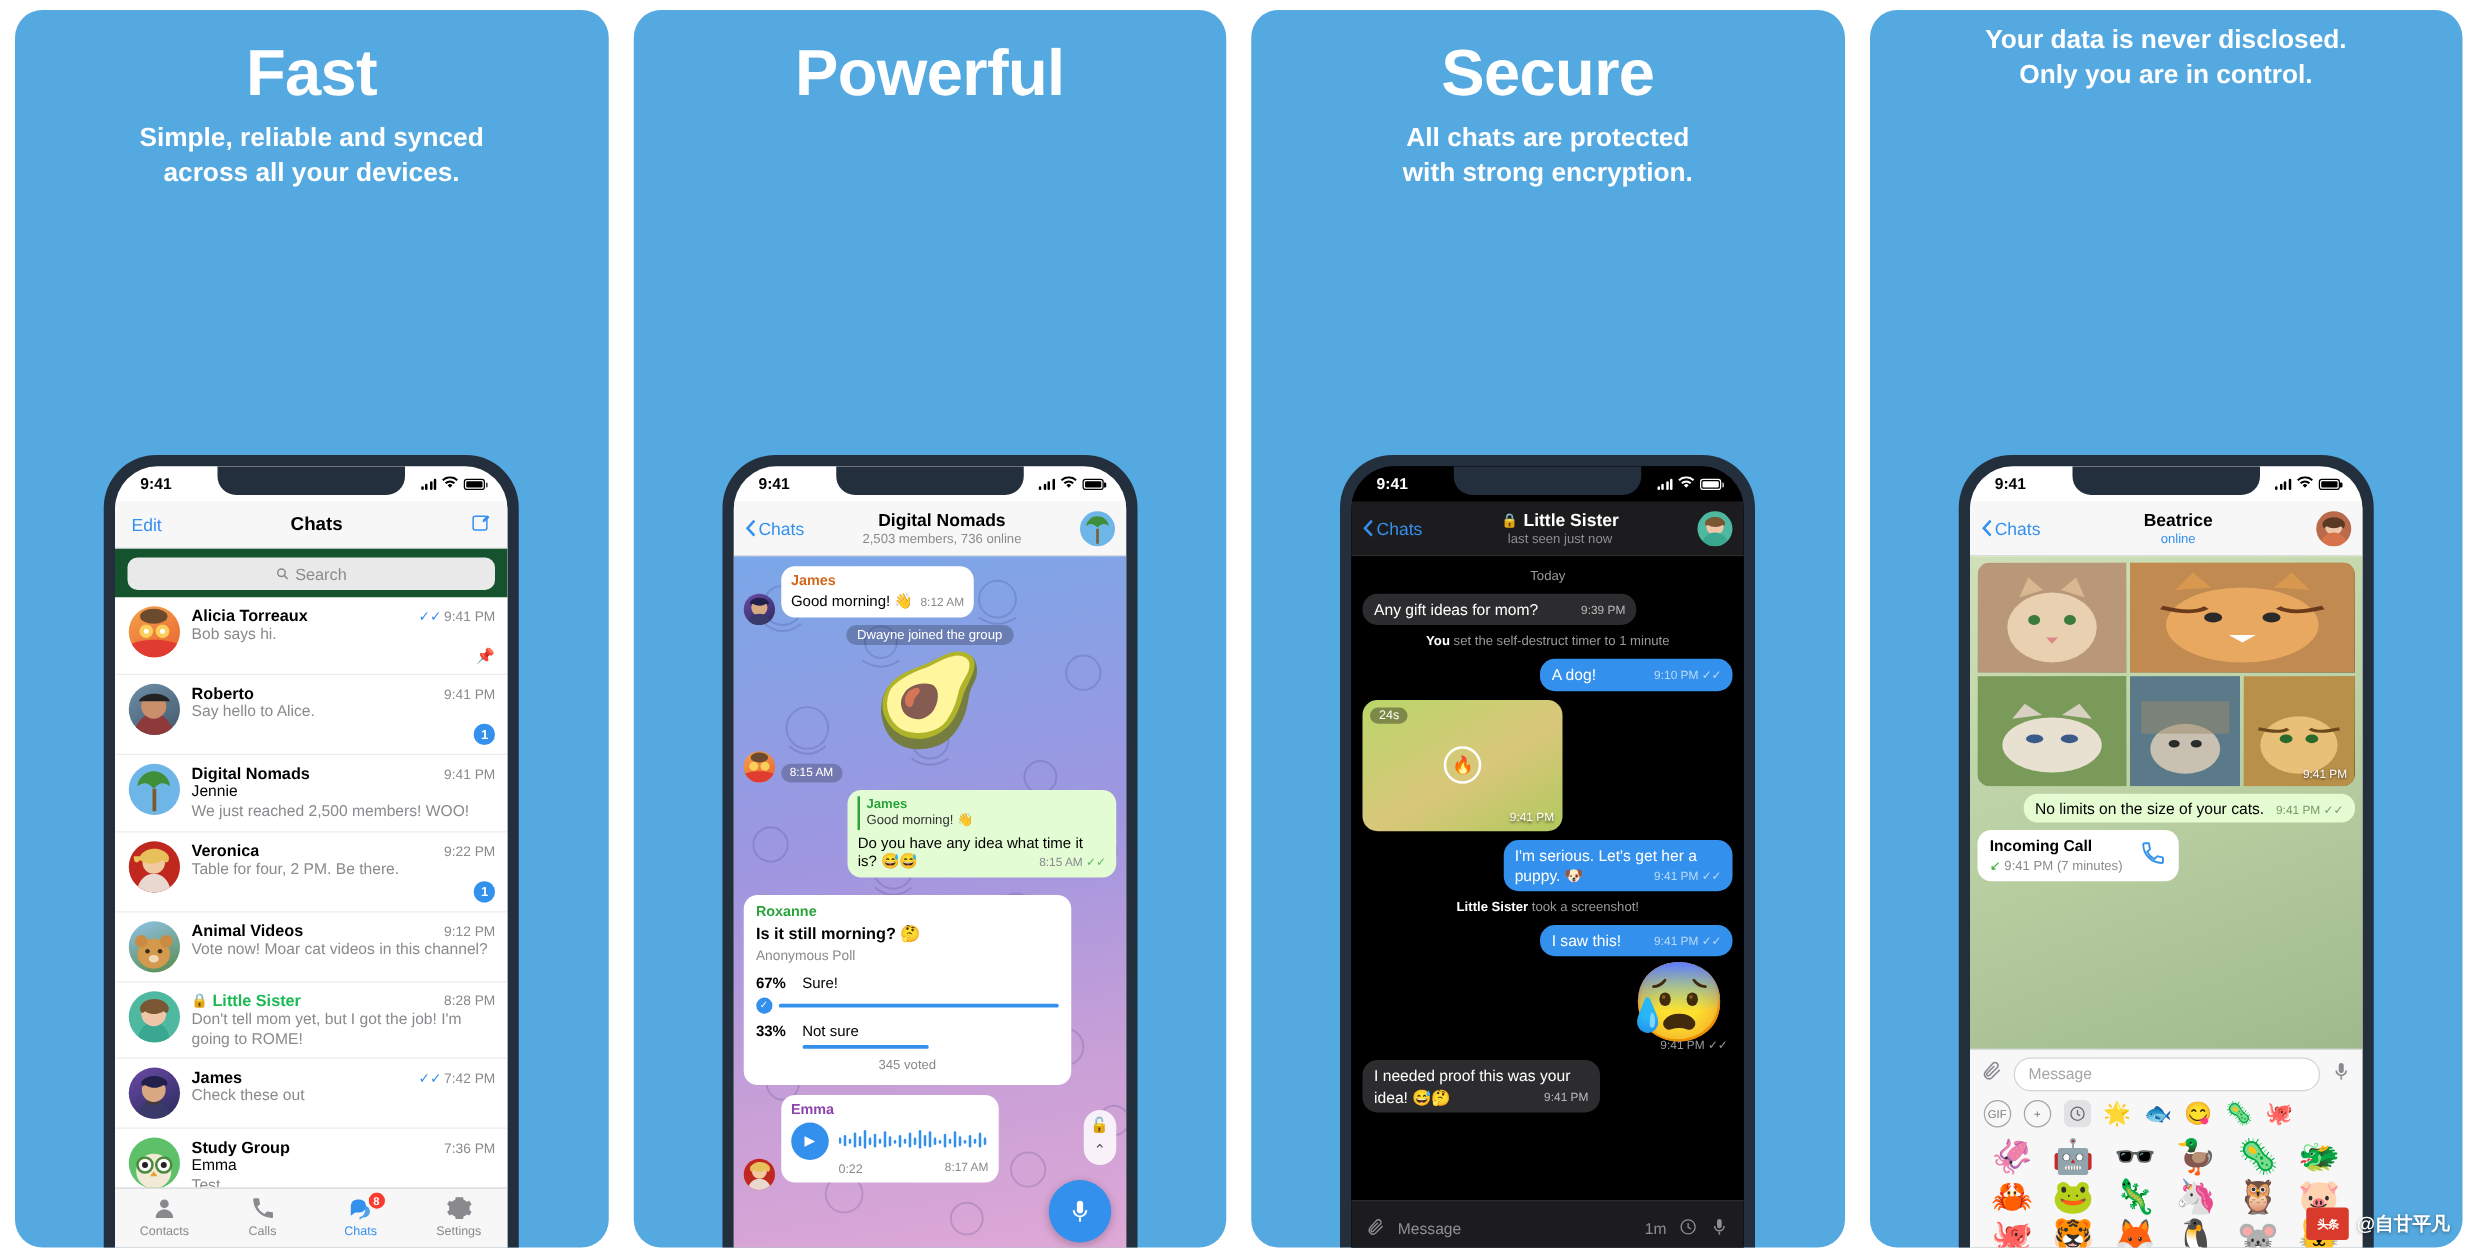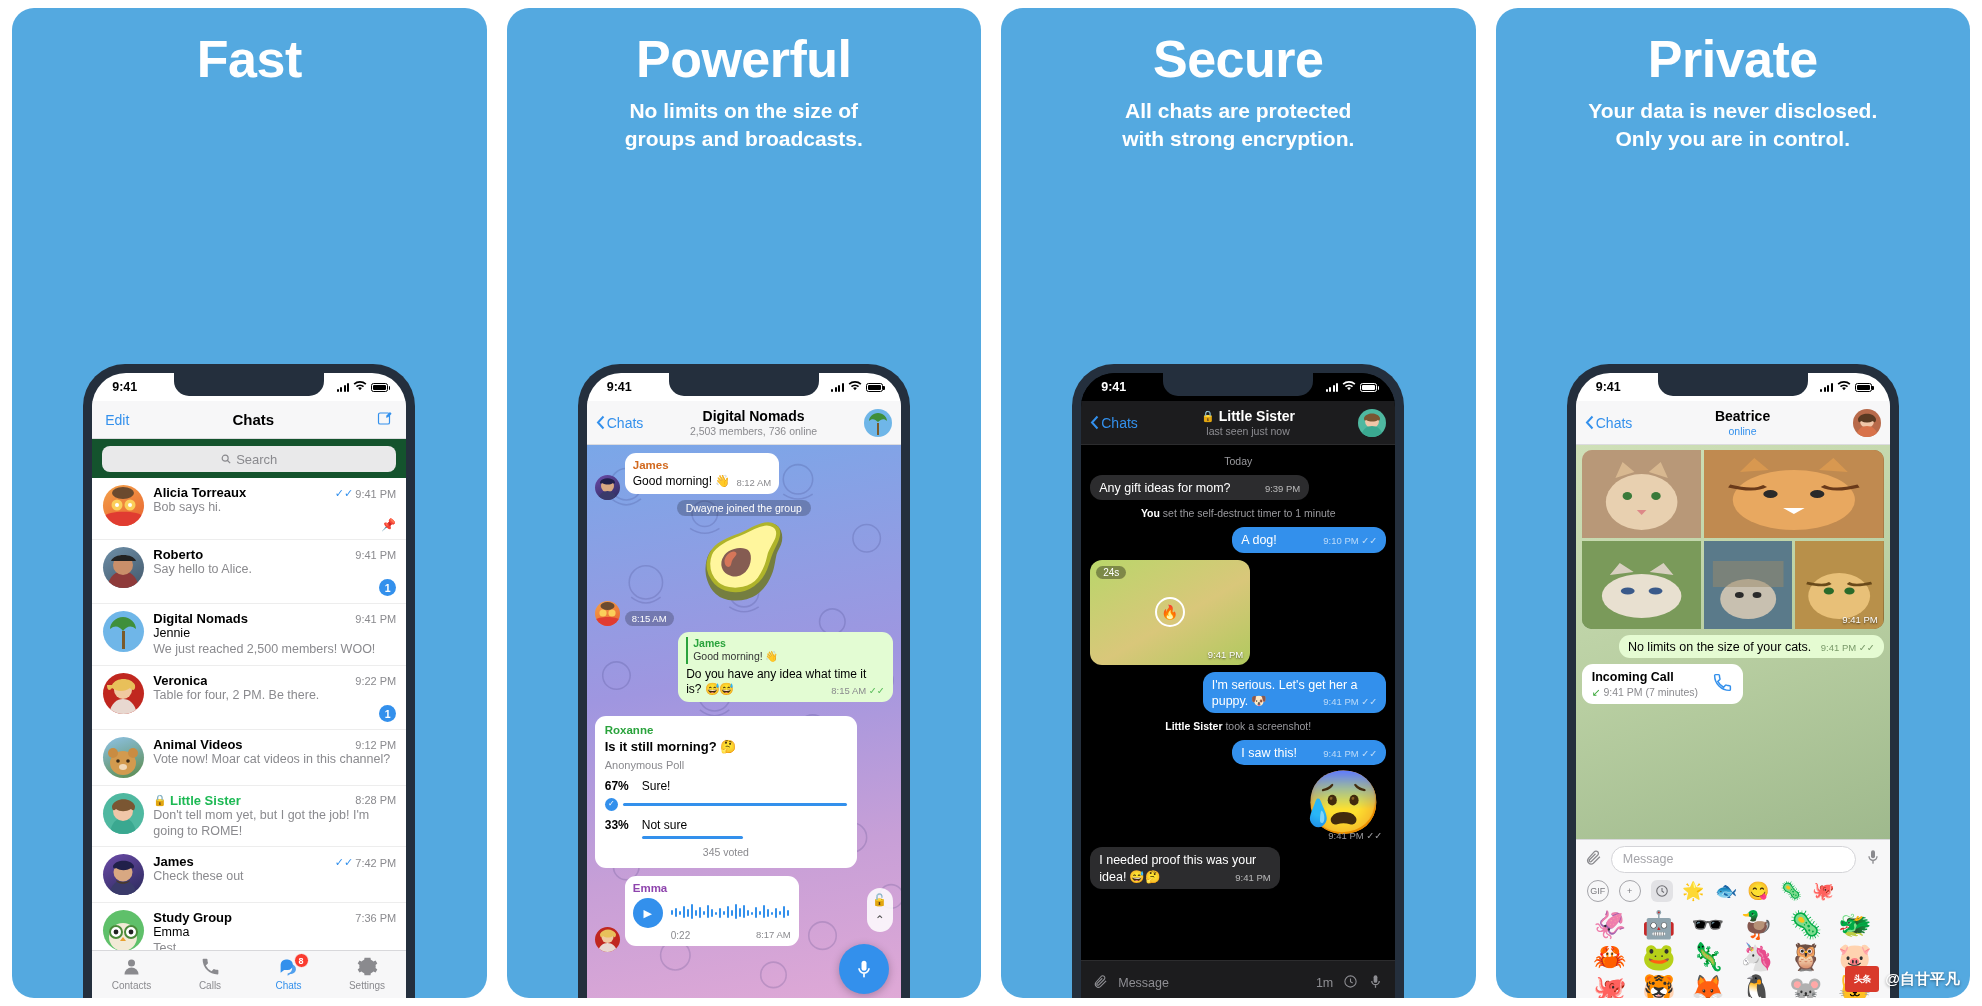--- a/index.html
+++ b/index.html
@@ -253,20 +253,21 @@
     text-shadow: 0 1px 3px rgba(0,0,0,0.45); }
   .svgface { width: 100%; height: 100%; display: block; }
 </style>
 </head>
 <body>
 
 <div class="gallery">
 
   <div class="panel">
     <div class="headline">Fast</div>
+    <div class="subhead">Simple, reliable and synced<br>across all your devices.</div>
 
     <div class="phone">
       <div class="screen">
         <div class="notch"></div>
         <div class="statusbar">
           <span>9:41</span>
           <span class="sb-right">
             <span class="bars">
                 <i></i>
                 <i></i>
@@ -499,21 +500,20 @@
               </svg>
             <span>Settings</span>
           </div>
         </div>
       </div>
     </div>
   </div>
 
   <div class="panel">
     <div class="headline">Powerful</div>
-    <div class="subhead">No limits on the size of<br>groups and broadcasts.</div>
 
     <div class="phone">
       <div class="screen">
         <div class="notch"></div>
         <div class="statusbar">
           <span>9:41</span>
           <span class="sb-right">
             <span class="bars">
                 <i></i>
                 <i></i>
@@ -847,21 +847,20 @@
                 <path d="M5 11a7 7 0 0 0 14 0h-2a5 5 0 0 1-10 0z"></path>
                 <rect x="11" y="18" width="2" height="4"></rect>
               </svg>
           </span>
         </div>
       </div>
     </div>
   </div>
 
   <div class="panel">
-    <div class="headline">Private</div>
     <div class="subhead">Your data is never disclosed.<br>Only you are in control.</div>
 
     <div class="phone">
       <div class="screen">
         <div class="notch"></div>
         <div class="statusbar">
           <span>9:41</span>
           <span class="sb-right">
             <span class="bars">
                 <i></i>

